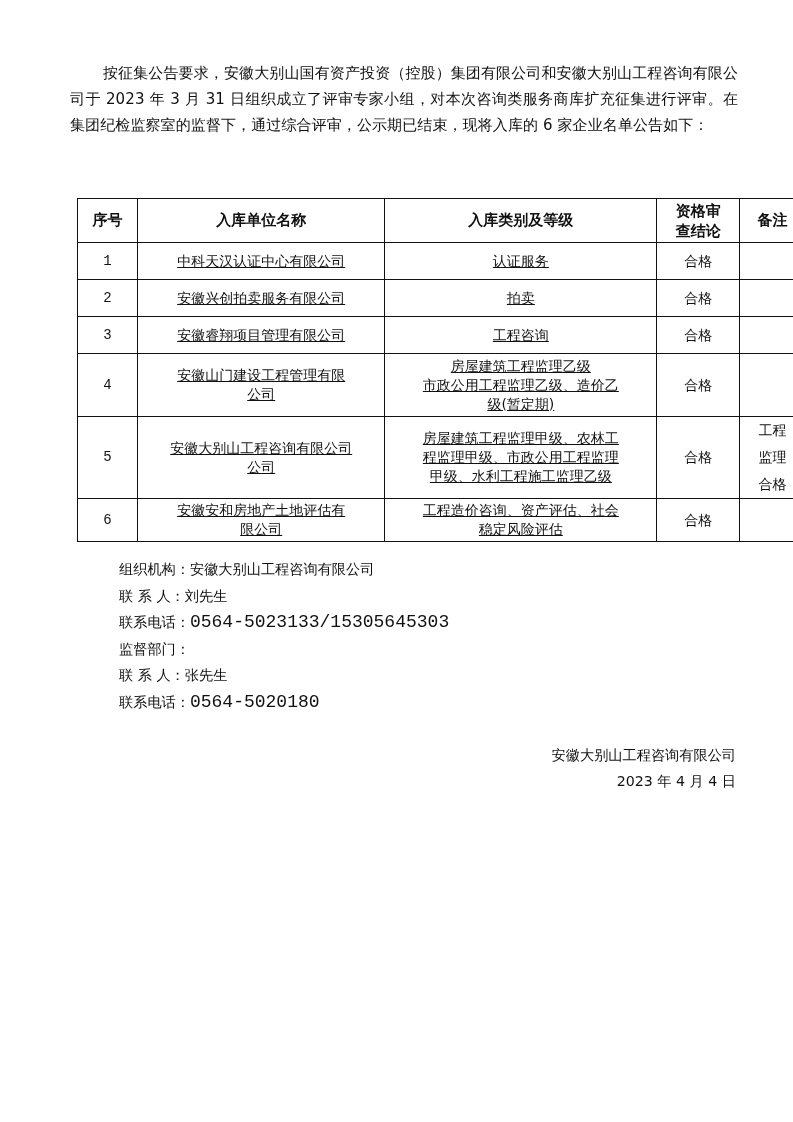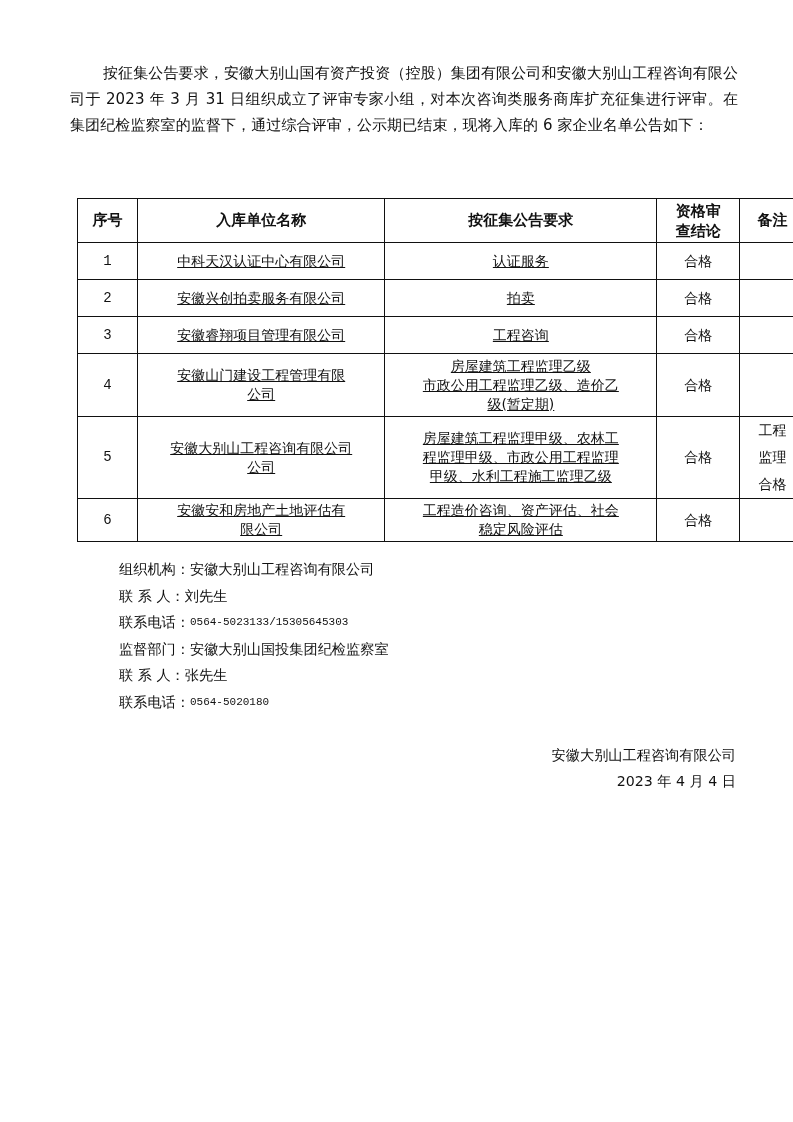--- a/index.html
+++ b/index.html
@@ -89,21 +89,21 @@
       line-height: 26.6px;
       margin-left: 19px;
     }
     .contact-line {
       display: flex;
       white-space: pre;
     }
     .contact-label { display: inline-block; }
     .contact-value.mono {
       font-family: "Liberation Mono", "DejaVu Sans Mono", monospace;
-      font-size: 11px;
+      font-size: 18px;
     }
     .signature {
       position: absolute;
       right: 57px;
       top: 742px;
       text-align: right;
       font-size: 14.2px;
       line-height: 26px;
     }
   </style>
@@ -122,21 +122,21 @@
       <col class="c-no">
         <col class="c-name">
         <col class="c-cat">
         <col class="c-qual">
         <col class="c-note">
     </colgroup>
     <thead>
       <tr>
         <th>序号</th>
         <th>入库单位名称</th>
-        <th>按征集公告要求</th>
+        <th>入库类别及等级</th>
         <th class="qual"><span style="white-space:pre-line">资格审
 查结论</span></th>
         <th>备注</th>
       </tr>
     </thead>
     <tbody>
       <tr class="r1">
         <td class="no">1</td>
         <td class="name">中科天汉认证中心有限公司</td>
         <td class="cat">认证服务</td>
@@ -195,21 +195,21 @@
     <div class="contact-line">
       <span class="contact-label">组织机构：</span><span class="contact-value">安徽大别山工程咨询有限公司</span>
     </div>
     <div class="contact-line">
       <span class="contact-label">联 系 人：</span><span class="contact-value">刘先生</span>
     </div>
     <div class="contact-line">
       <span class="contact-label">联系电话：</span><span class="contact-value mono">0564-5023133/15305645303</span>
     </div>
     <div class="contact-line">
-      <span class="contact-label">监督部门：</span><span class="contact-value">安徽大别山国投集团纪检监察室</span>
+      <span class="contact-label">监督部门：</span>
     </div>
     <div class="contact-line">
       <span class="contact-label">联 系 人：</span><span class="contact-value">张先生</span>
     </div>
     <div class="contact-line">
       <span class="contact-label">联系电话：</span><span class="contact-value mono">0564-5020180</span>
     </div>
   </div>
 
   <div class="signature">

